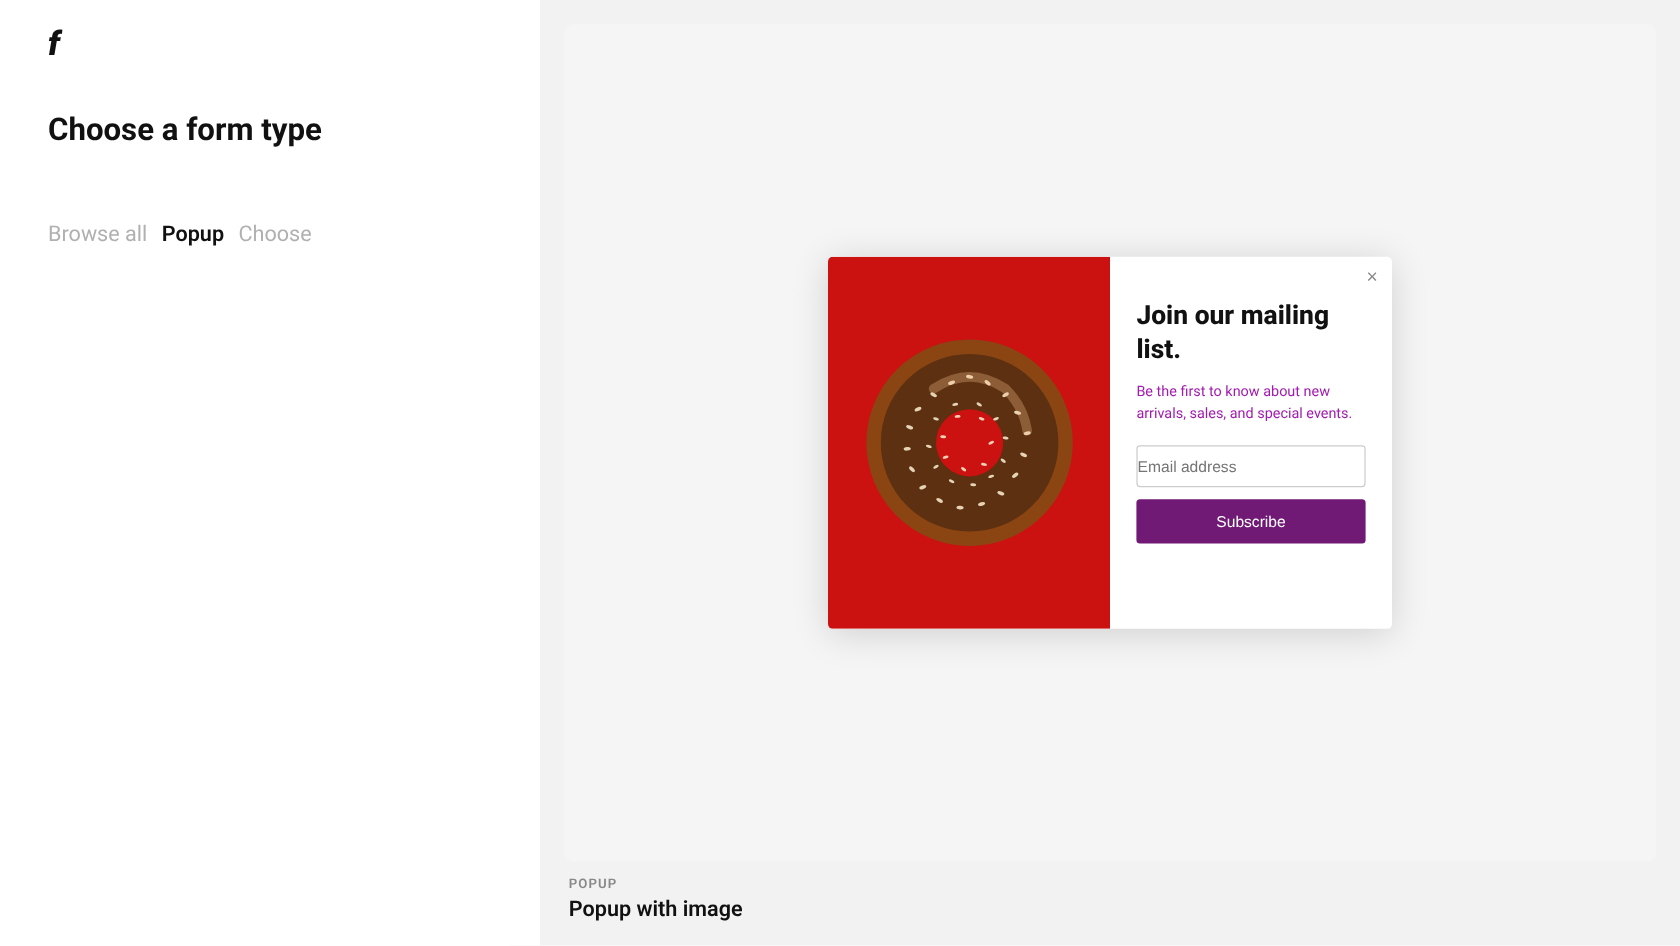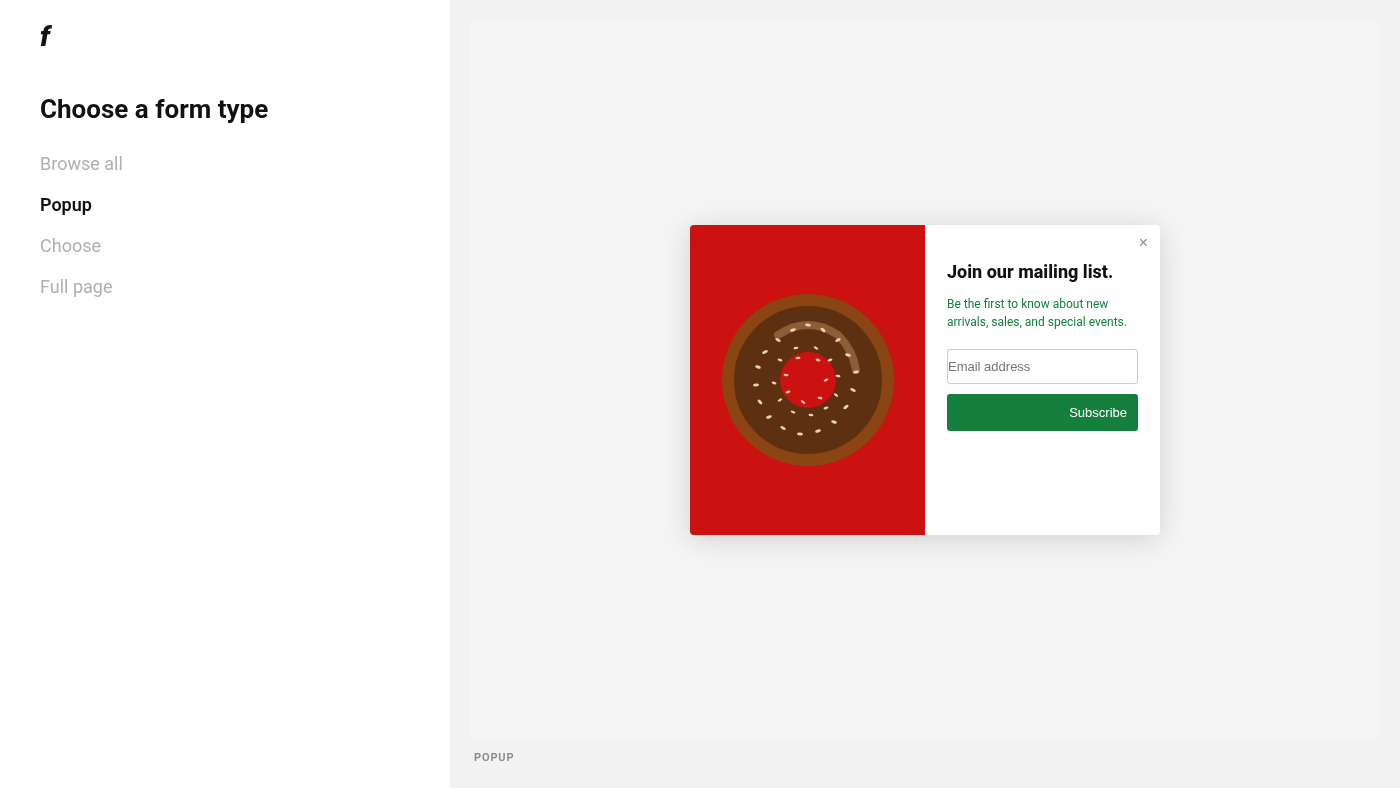--- a/index.html
+++ b/index.html
@@ -30,27 +30,27 @@
       margin-bottom: 40px;
       font-style: italic;
       letter-spacing: -1px;
     }
 
     .sidebar-title {
       font-size: 26px;
       font-weight: 700;
       color: #111;
       line-height: 1.3;
-      margin-bottom: 16px;
+      margin-bottom: 48px;
     }
 
     .nav-list {
       display: flex;
-      flex-direction: column;
-      gap: 0;
+      flex-direction: row;
+      gap: 12px;
       list-style: none;
     }
 
     .nav-item {
       padding: 10px 0;
       font-size: 18px;
       cursor: pointer;
       color: #b0b0b0;
     }
 
@@ -122,57 +122,57 @@
       right: 12px;
       font-size: 16px;
       color: #888;
       cursor: pointer;
       background: none;
       border: none;
       line-height: 1;
     }
 
     .popup-title {
-      font-size: 18px;
+      font-size: 22px;
       font-weight: 800;
       color: #111;
       line-height: 1.25;
       margin-bottom: 12px;
       margin-top: 8px;
     }
 
     .popup-desc {
       font-size: 12px;
-      color: #15803d;
+      color: #a21caf;
       line-height: 1.5;
       margin-bottom: 18px;
     }
 
     .popup-email-input {
       width: 100%;
       padding: 9px 0;
       border: 1px solid #cccccc;
       border-radius: 3px;
       font-size: 13px;
       color: #888;
       margin-bottom: 10px;
       outline: none;
     }
 
     .popup-subscribe-btn {
       width: 100%;
       padding: 11px;
-      background: #15803d;
+      background: #701a75;
       color: #ffffff;
       border: none;
       border-radius: 3px;
       font-size: 13px;
       font-weight: 500;
       cursor: pointer;
-      text-align: right;
+      text-align: center;
     }
 
     
     .card-label {
       margin-top: 12px;
       padding: 0 4px;
     }
 
     .card-label-type {
       font-size: 11px;
@@ -197,23 +197,20 @@
   <h1 class="sidebar-title">Choose a form type</h1>
   <ul class="nav-list">
     <li class="nav-item">
       <span>Browse all</span>
     </li>
     <li class="nav-item active">
       <span>Popup</span>
     </li>
     <li class="nav-item">
       <span>Choose</span>
-    </li>
-    <li class="nav-item">
-      <span>Full page</span>
     </li>
   </ul>
 </div>
 
 <div class="main-content">
   <div class="preview-card">
 
     <div class="popup-preview">
 
       <div class="popup-image-section">
@@ -276,14 +273,15 @@
         <h2 class="popup-title">Join our mailing list.</h2>
         <p class="popup-desc">Be the first to know about new arrivals, sales, and special events.</p>
         <input class="popup-email-input" type="email" placeholder="Email address" style="">
         <button class="popup-subscribe-btn">Subscribe</button>
       </div>
     </div>
   </div>
 
   <div class="card-label">
     <div class="card-label-type">POPUP</div>
+    <div class="card-label-name">Popup with image</div>
   </div>
 </div>
 
 </body></html>

